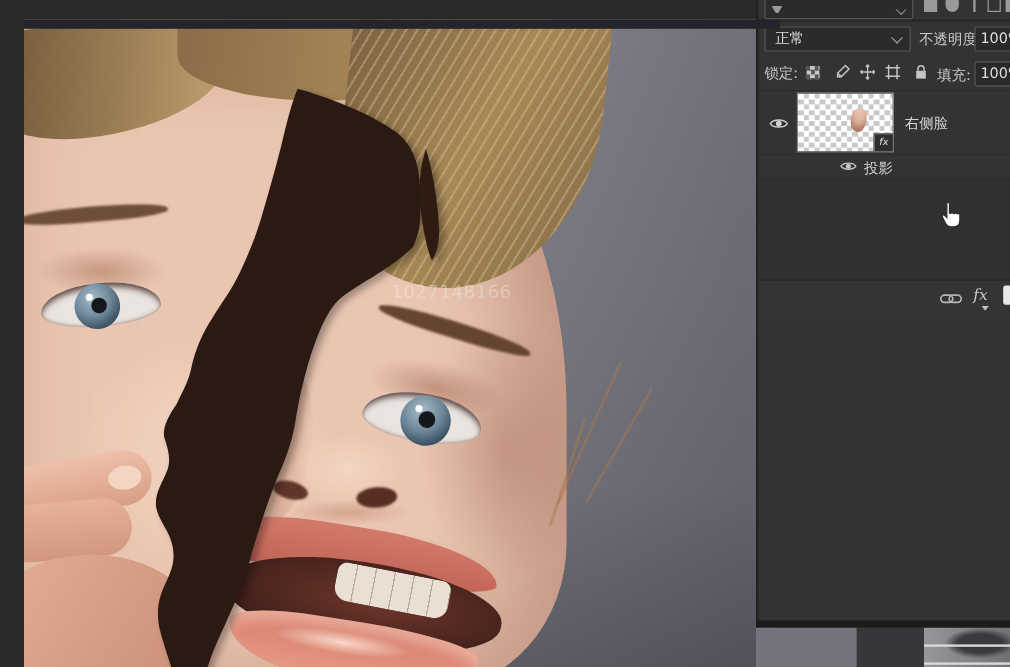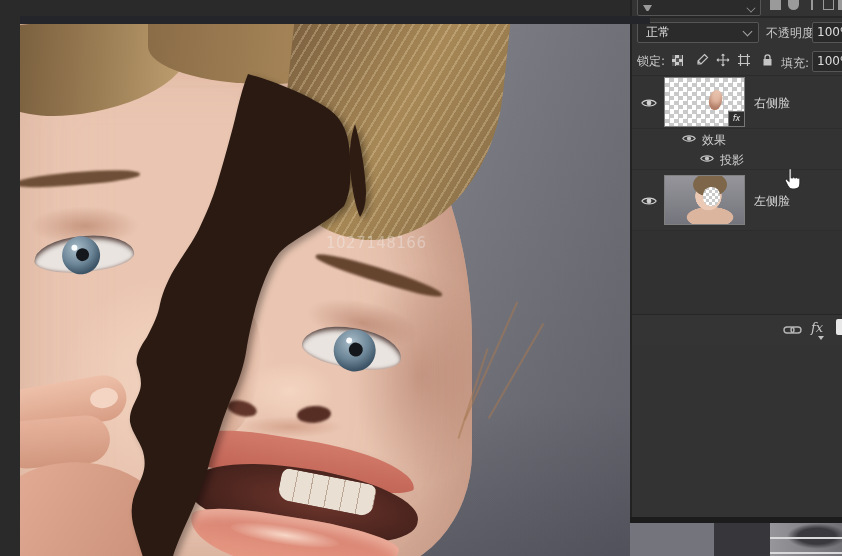--- a/index.html
+++ b/index.html
@@ -271,52 +271,31 @@
               <circle cx="9" cy="6" r="2.7" fill="#d0d0d0"></circle>
             </svg>
         </span>
         <div class="thumb checker" style="top:1px">
           <div class="frag-face"></div>
           <div class="fx-badge"><span>fx</span></div>
         </div>
         <span class="lname" style="top:19px">右侧脸</span>
       </div>
 
-      <div class="fxrow">
-        <span class="eye-sm" style="left:50px;top:4px">
-          <svg class="icon" width="14" height="11" viewBox="0 0 18 12">
-              <path d="M1 6 C4 1.6 14 1.6 17 6 C14 10.4 4 10.4 1 6 Z" fill="none" stroke="#c4c4c4" stroke-width="1.5"></path>
-              <circle cx="9" cy="6" r="2.7" fill="#c4c4c4"></circle>
-            </svg>
-        </span>
-        <span class="fx-label" style="left:70px;top:3px">效果</span>
-      </div>
       <div class="fxrow" style="border-bottom:1px solid #2d2d2d">
         <span class="eye-sm" style="left:68px;top:4px">
           <svg class="icon" width="14" height="11" viewBox="0 0 18 12">
               <path d="M1 6 C4 1.6 14 1.6 17 6 C14 10.4 4 10.4 1 6 Z" fill="none" stroke="#c4c4c4" stroke-width="1.5"></path>
               <circle cx="9" cy="6" r="2.7" fill="#c4c4c4"></circle>
             </svg>
         </span>
         <span class="fx-label" style="left:88px;top:3px">投影</span>
       </div>
 
 
-      <div class="lrow" style="height:60px">
-        <span class="eye-cell" style="top:25px">
-          <svg class="icon" width="16" height="12" viewBox="0 0 18 12">
-              <path d="M1 6 C4 1.6 14 1.6 17 6 C14 10.4 4 10.4 1 6 Z" fill="none" stroke="#d0d0d0" stroke-width="1.4"></path>
-              <circle cx="9" cy="6" r="2.7" fill="#d0d0d0"></circle>
-            </svg>
-        </span>
-        <div class="thumb mini-portrait" style="top:5px">
-          <div class="mini-patch"></div>
-        </div>
-        <span class="lname" style="top:23px">左侧脸</span>
-      </div>
 
 
 
       <div class="filler"></div>
     </div>
 
     <div class="footer">
       <span class="chain-ic">
         <svg class="icon" width="19" height="16" viewBox="0 0 19 16">
             <g fill="none" stroke="#b5b5b5" stroke-width="1.4">

